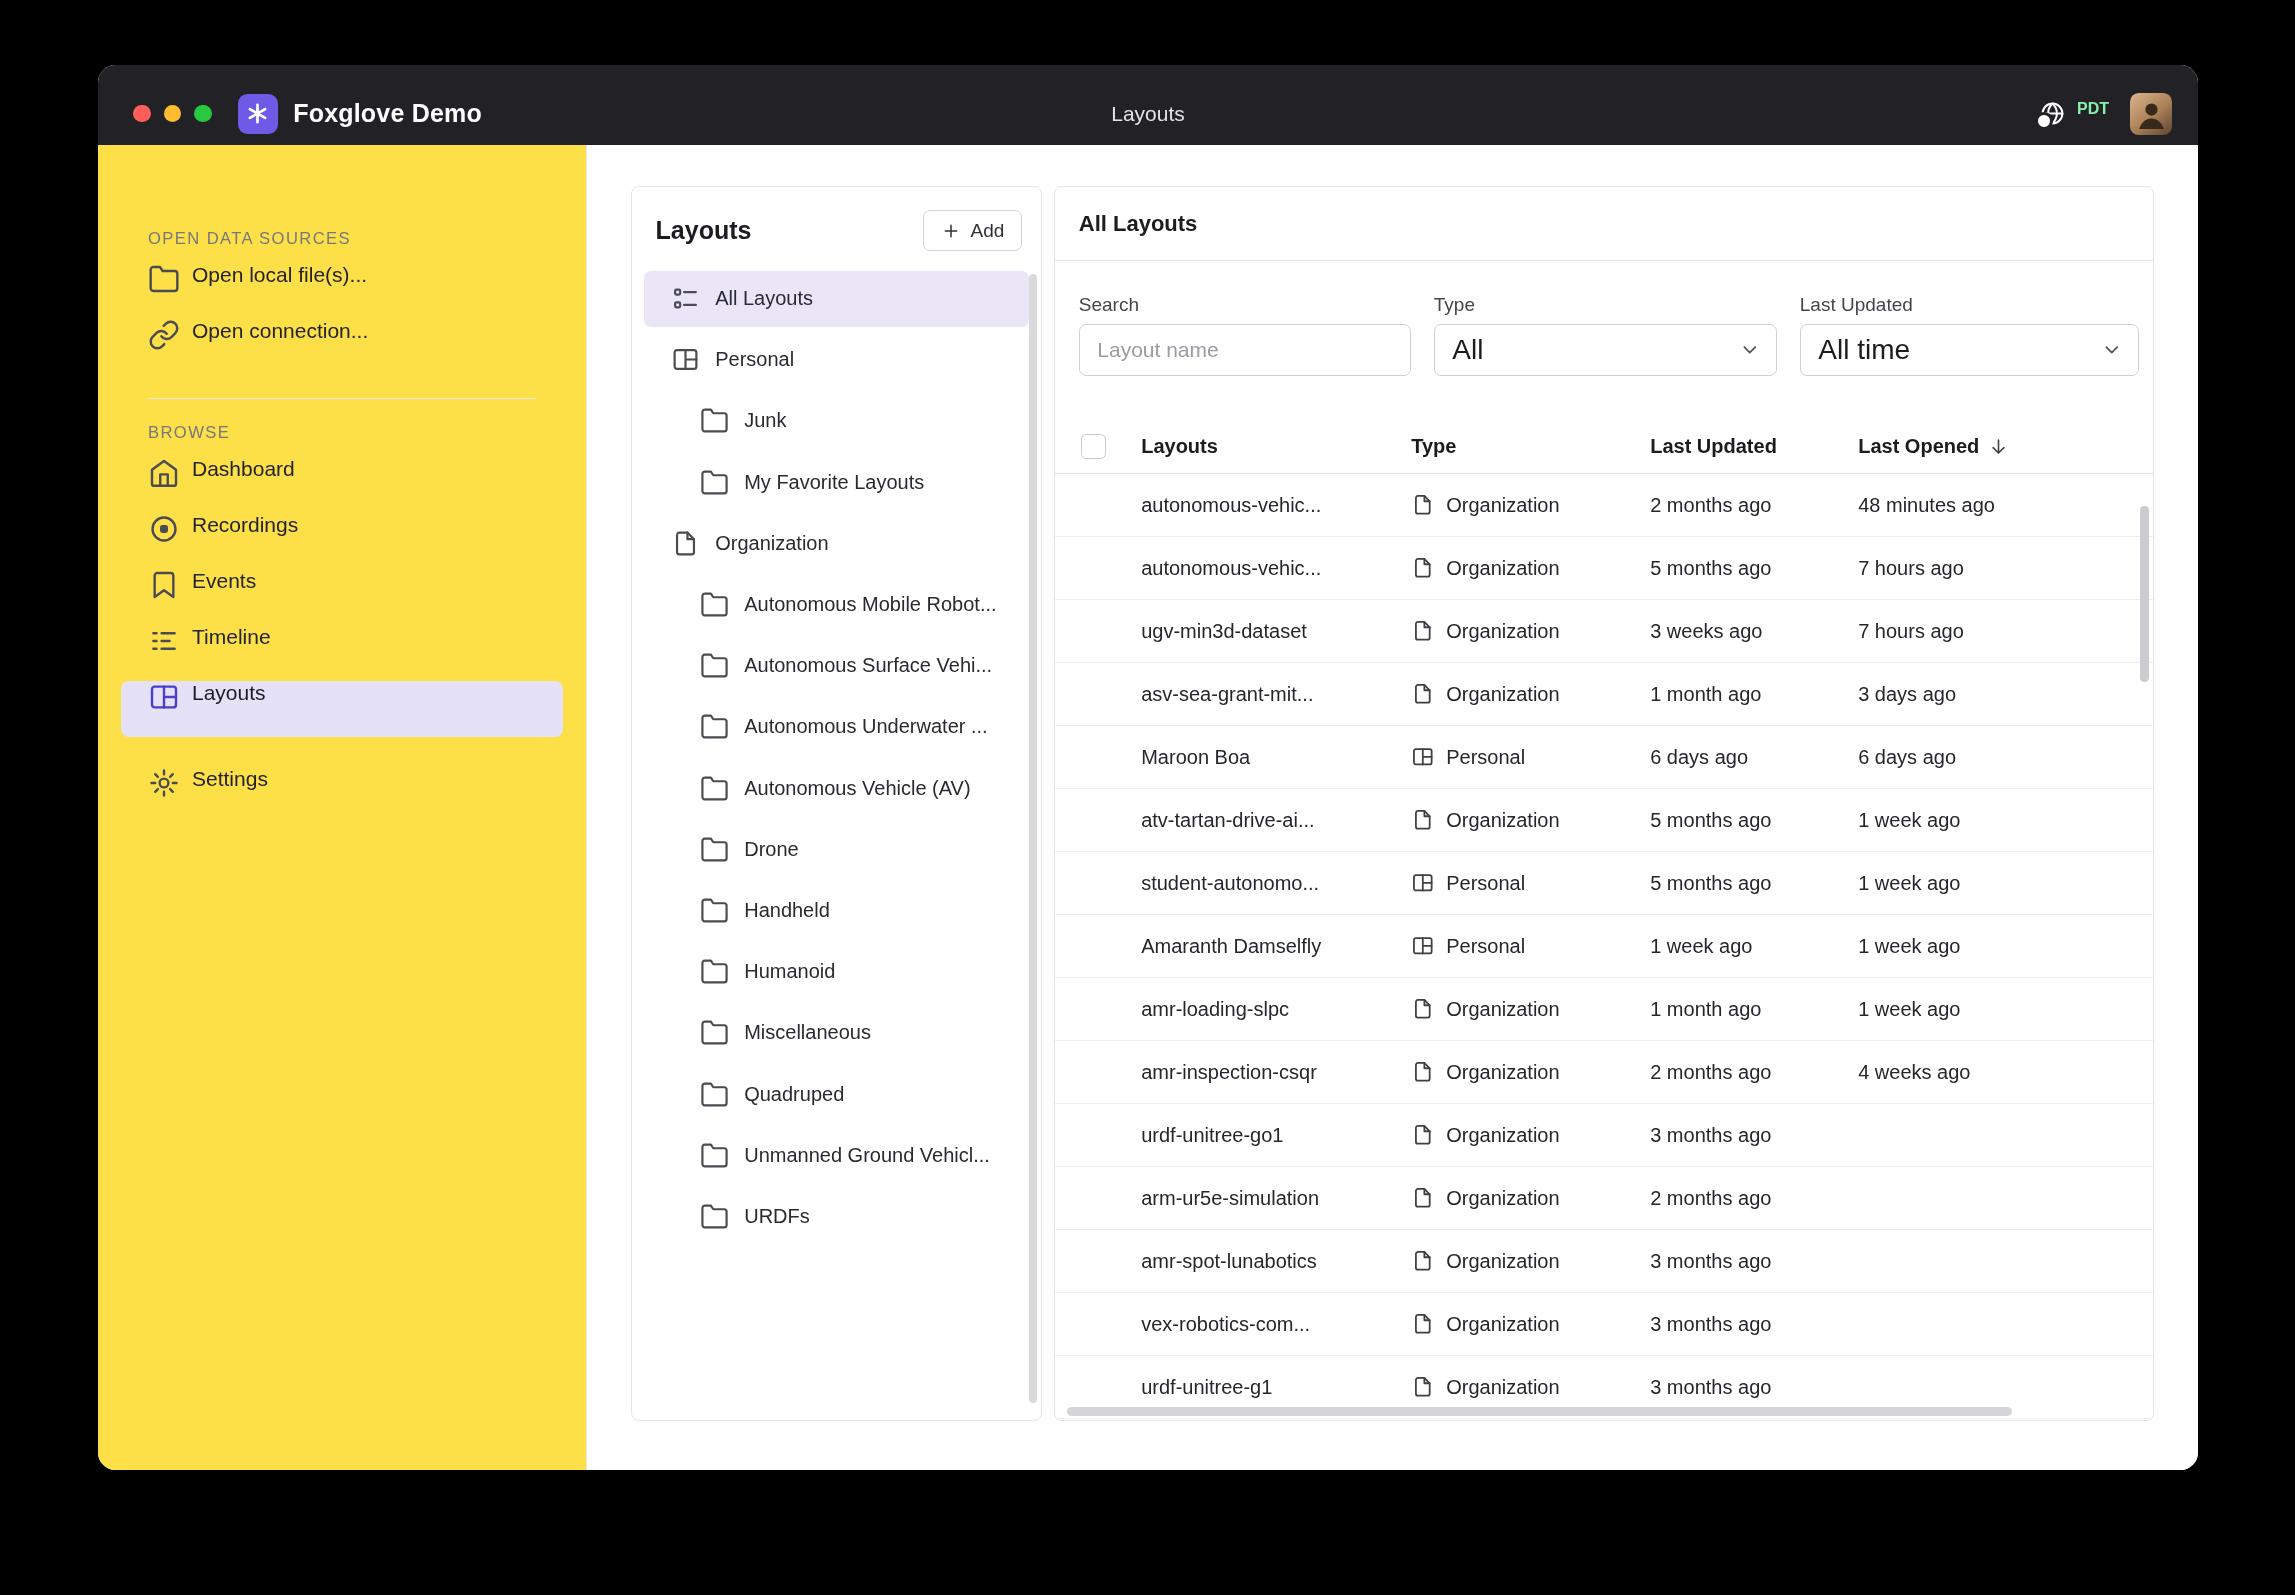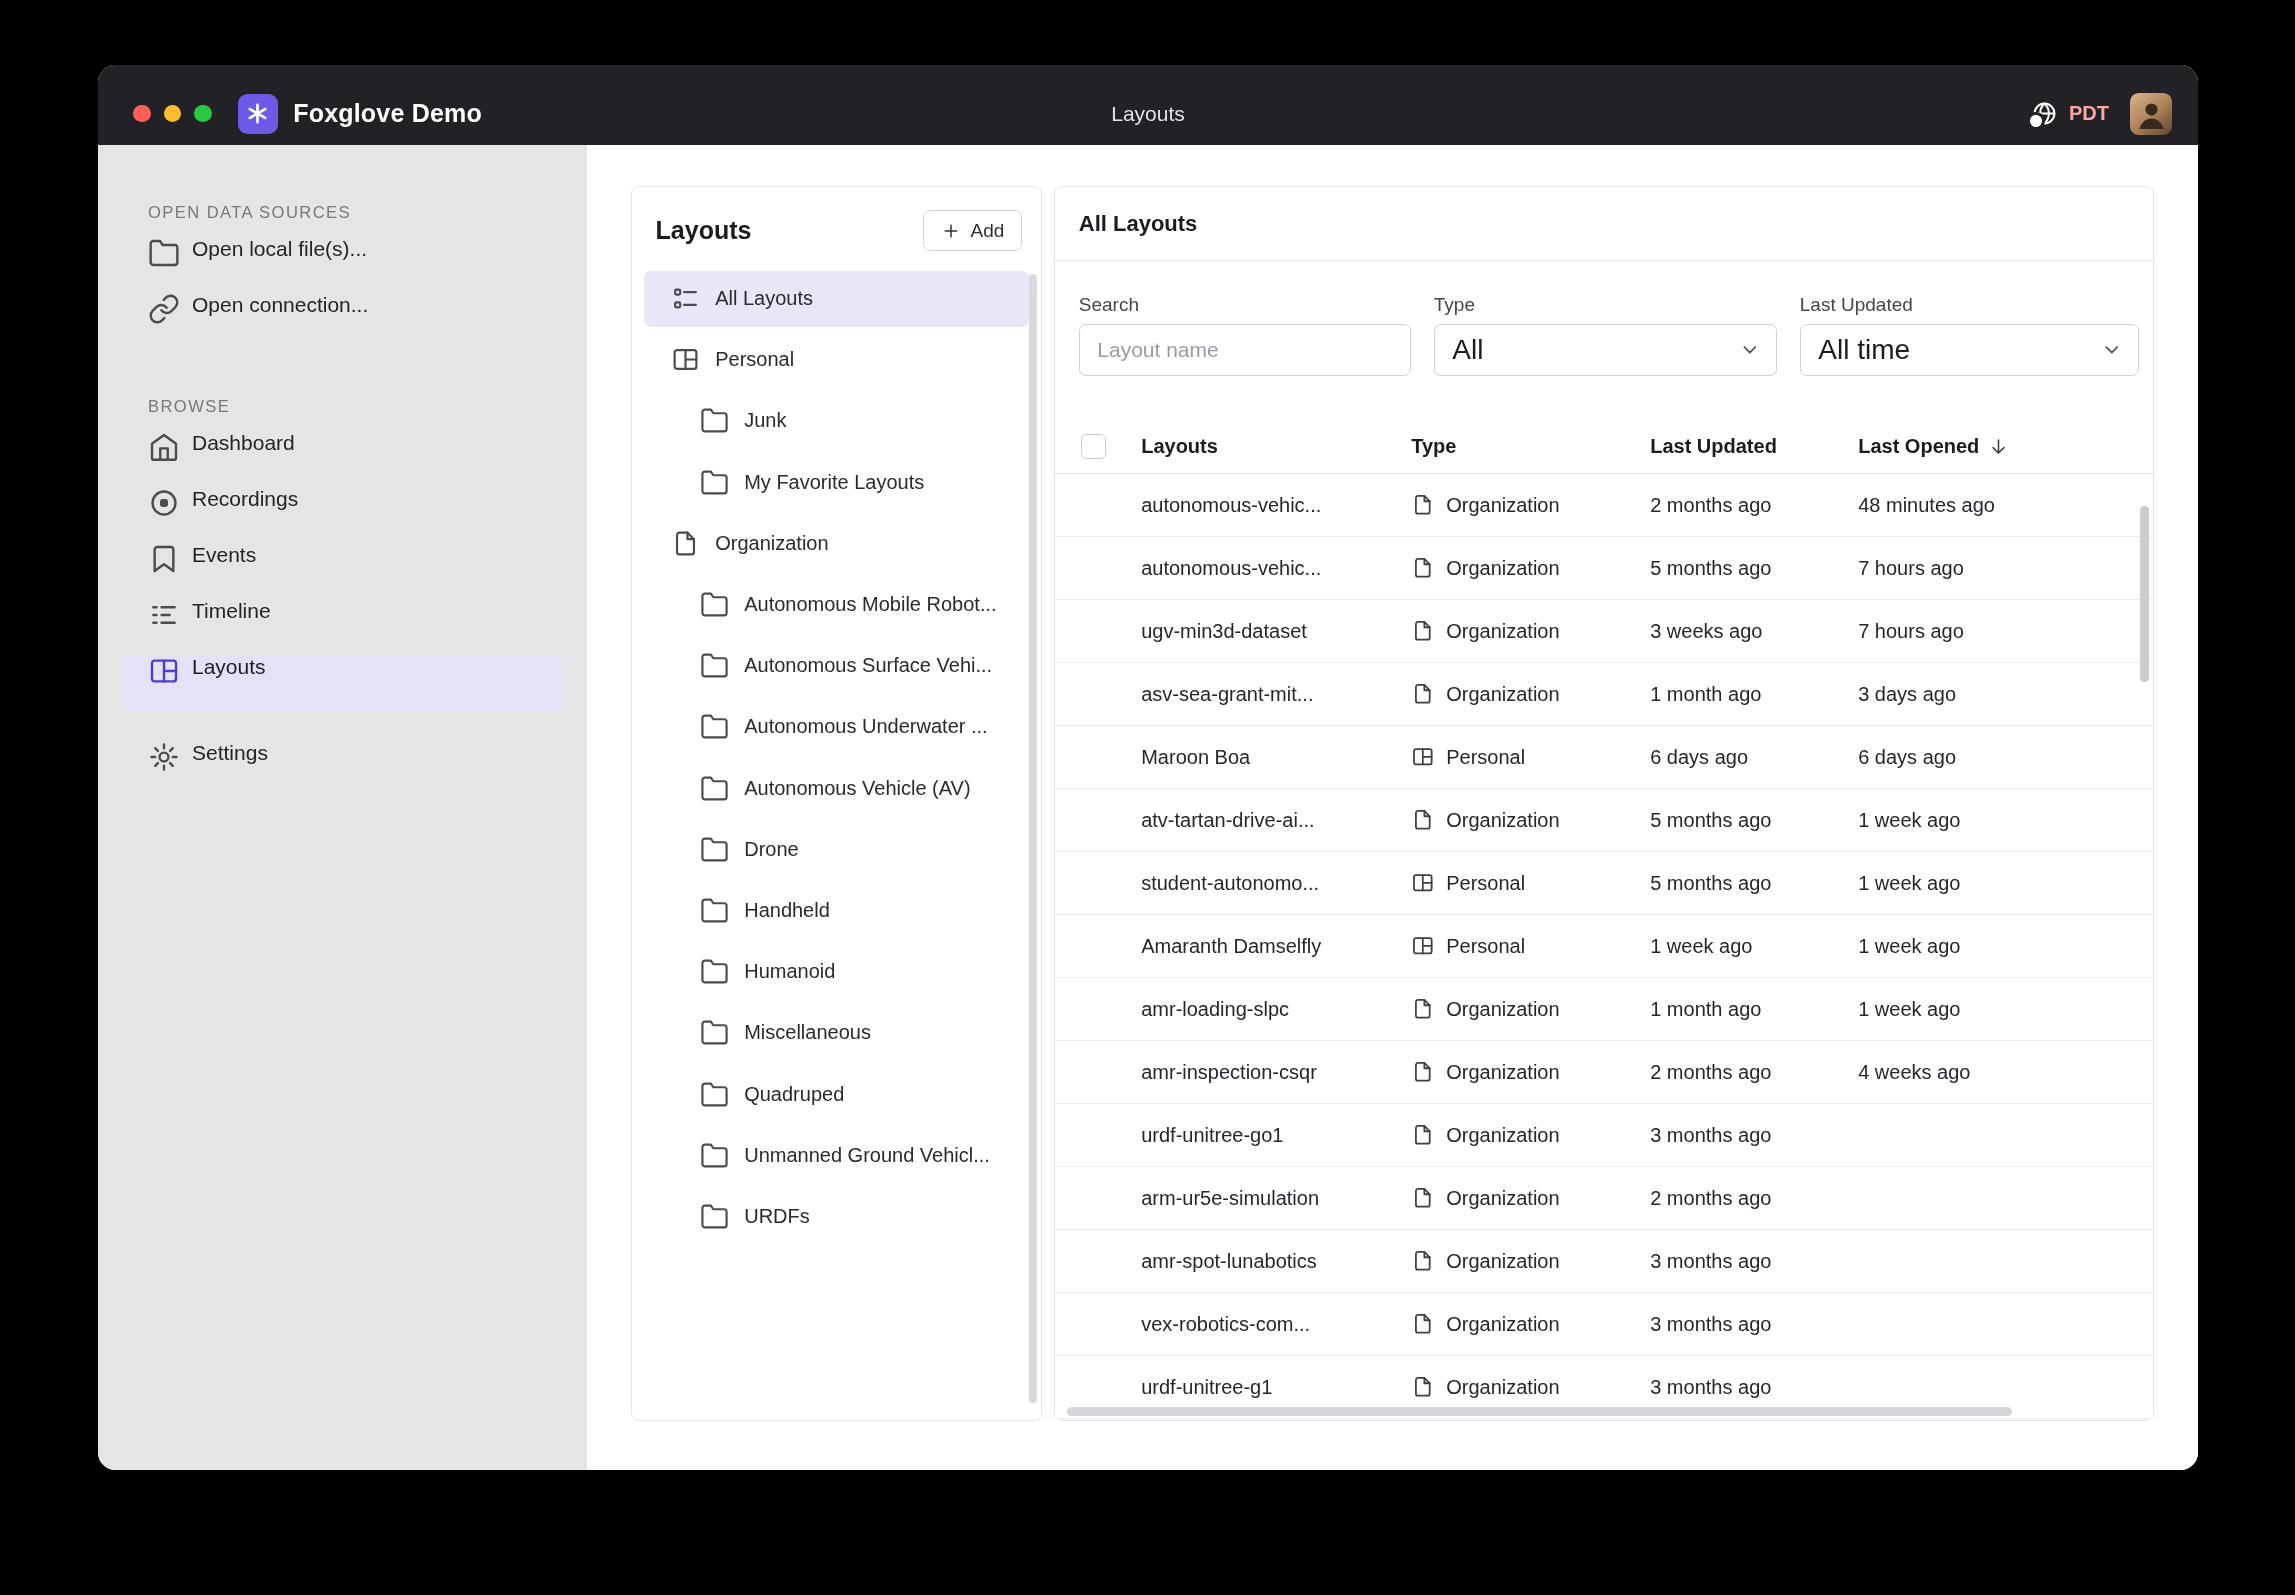--- a/index.html
+++ b/index.html
@@ -8,29 +8,29 @@
   
   .titlebar{flex:0 0 80px;background:var(--titlebar,#222226);display:flex;align-items:center;position:relative;padding:17px 26px 0 35px}
   .traffic{display:flex;gap:13px;align-items:center}
   .tl{width:17.5px;height:17.5px;border-radius:50%;display:block;cursor:pointer}
   .tl.red{background:#ff5f57}.tl.yellow{background:#febc2e}.tl.green{background:#28c840}
   .app-logo{width:40px;height:40px;border-radius:9.6px;background:var(--accent,#6d5be8);display:flex;align-items:center;justify-content:center;margin-left:26px;flex:0 0 40px}
   .app-logo svg{width:25px;height:25px}
   .app-title{color:#fff;font-size:25px;font-weight:700;margin-left:15.7px;letter-spacing:0.2px;white-space:nowrap}
   .titlebar-center{position:absolute;left:50%;transform:translateX(-50%);color:#e4e4e7;font-size:21px;font-weight:500}
   .titlebar-right{margin-left:auto;display:flex;align-items:center;gap:21px}
-  .tz{display:flex;align-items:center;gap:11.4px;color:#fca5a5;font-size:20px;font-weight:600;cursor:pointer}
+  .tz{display:flex;gap:11.4px;color:#86efac;font-size:16px;font-weight:600;cursor:pointer}
   .tz .icon{position:relative;display:flex}
   .tz .icon svg{width:27px;height:27px;color:#fff}
   .tz .icon::after{content:"";position:absolute;left:-3.5px;bottom:-2.6px;width:11.4px;height:11.4px;border-radius:50%;background:#fff;border:3.5px solid var(--titlebar,#222226)}
   .avatar{width:42px;height:42px;border-radius:8.7px;overflow:hidden;background:linear-gradient(140deg,#dcb68c 0%,#a97f58 55%,#5d442f 100%);display:flex;align-items:flex-end;justify-content:center;cursor:pointer}
   .avatar .icon svg{width:35px;height:35px;color:#38291d}
   
   .app-body{flex:1;display:flex;min-height:0}
-  .sidebar{flex:0 0 489px;background:#e5e5e5;border-right:0.9px solid #e6e6e9;padding-top:58px;display:flex;flex-direction:column}
+  .sidebar{flex:0 0 489px;background:#fde047;border-right:0.9px solid #e6e6e9;padding-top:84px;display:flex;flex-direction:column}
   .sb-section-label{margin:0 0 14px 50px;font-size:16.6px;font-weight:500;letter-spacing:1.4px;color:#77777e}
   .sb-item{height:56px;margin:0 23px;border-radius:7.9px;display:flex;padding-left:27px;gap:12px;cursor:pointer}
   .sb-item .icon{display:flex}
   .sb-item .icon svg{width:32px;height:32px;color:#4b4b52}
   .sb-label{font-size:21px;color:#232329;white-space:nowrap}
   .sb-item.active{background:var(--sidebar-active-bg,#e5e1f7)}
   .sb-item.active .icon svg{color:#4a3ecb}
   .sb-item.active .sb-label{font-weight:500;color:#1c1c21}
   .sb-divider{height:0.9px;background:#e4e4e8;margin:23px 50px 24.5px 50px}
   .sb-item.settings{margin-top:30px}

